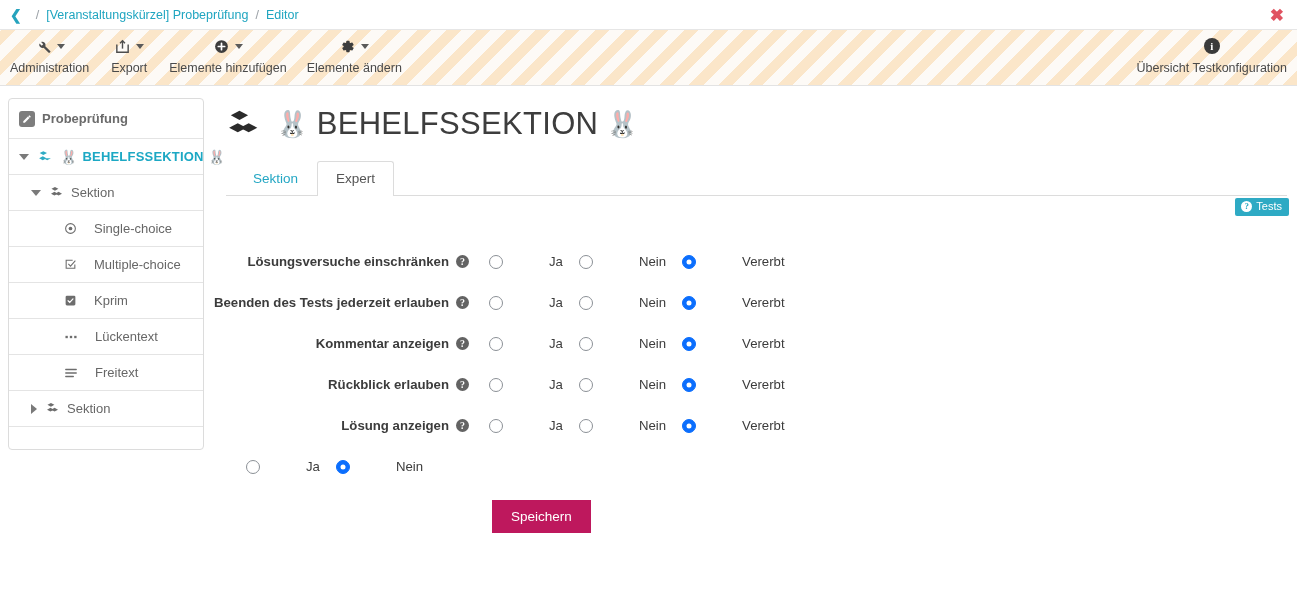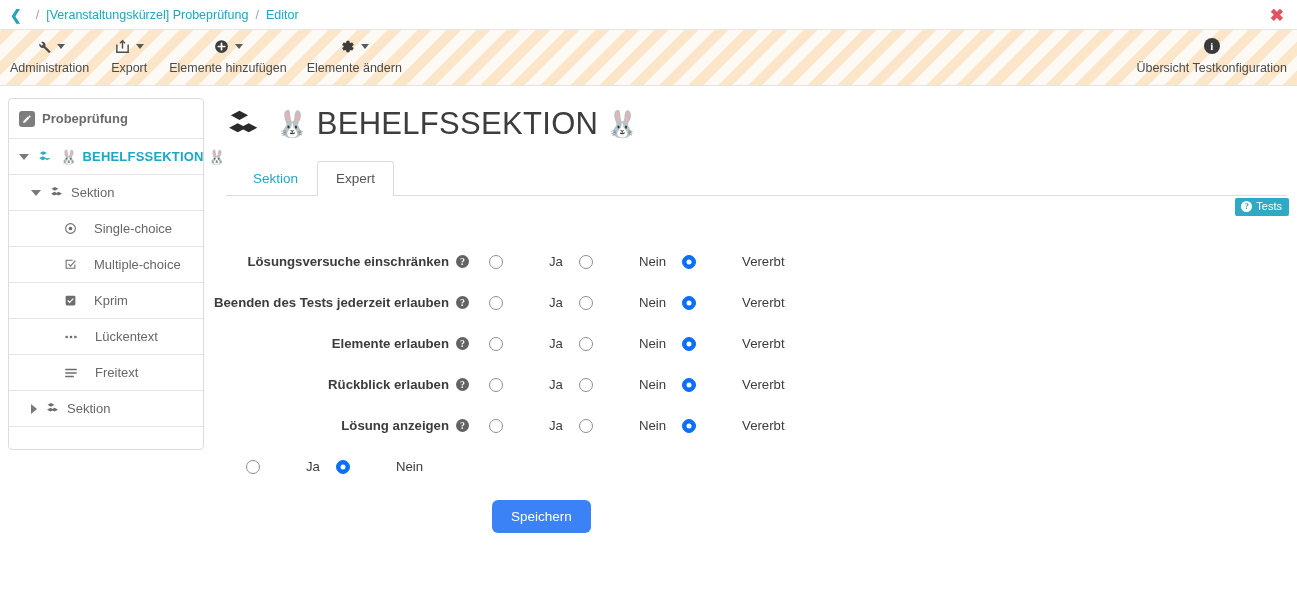--- a/index.html
+++ b/index.html
@@ -289,24 +289,24 @@
     left: 50%; top: 50%;
     transform: translate(-50%,-50%);
     width: 5px; height: 5px;
     border-radius: 50%;
     background: #fff;
   }
   .opt-lbl { font-size: 13.2px; color: #3c3c3c; }
 
   .save-wrap { display: flex; margin-top: 8px; padding-left: 266px; }
   .save-btn {
-    background: #3b82f6;
+    background: #be185d;
     color: #fff;
     border: none;
-    border-radius: 6px;
+    border-radius: 0;
     font-size: 13.5px;
     padding: 9px 19px;
     cursor: pointer;
     font-family: "Liberation Sans", sans-serif;
   }
 </style>
 </head>
 <body>
 
 <div class="bc-bar">
@@ -550,21 +550,21 @@
           </label>
           <label class="opt">
             <span class="radio sel"></span>
             <span class="opt-lbl">Vererbt</span>
           </label>
         </div>
       </div>
 
       <div class="f-row">
         <div class="f-label">
-          <span>Elemente erlauben</span>
+          <span>Kommentar anzeigen</span>
           <span class="help-dot">?</span>
         </div>
         <div class="f-opts">
           <label class="opt">
             <span class="radio"></span>
             <span class="opt-lbl">Ja</span>
           </label>
           <label class="opt">
             <span class="radio"></span>
             <span class="opt-lbl">Nein</span>

